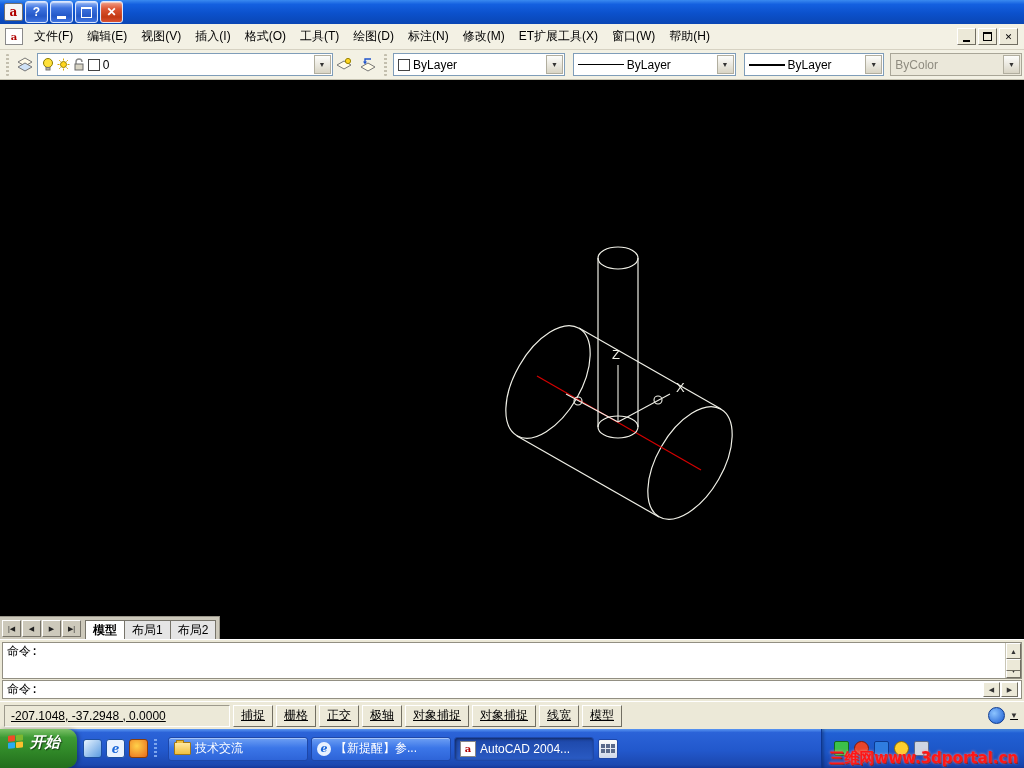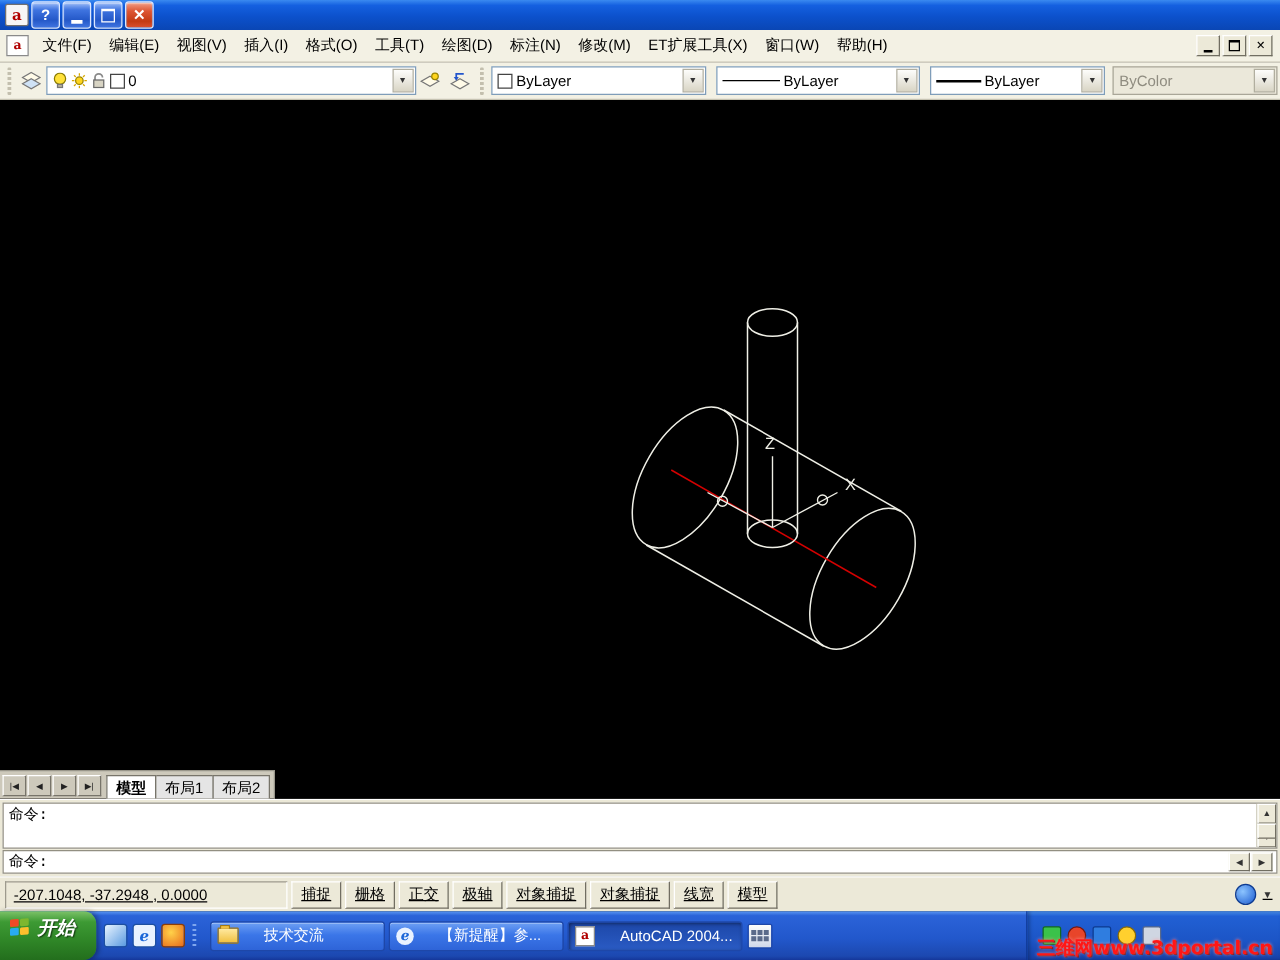--- a/index.html
+++ b/index.html
@@ -95,21 +95,21 @@
     border-radius:0 10px 10px 0;box-shadow:2px 0 4px rgba(0,0,0,.35);cursor:pointer;flex:0 0 auto;}
   .win-flag{width:17px;height:15px;display:grid;grid-template-columns:7px 7px;grid-template-rows:6px 6px;gap:1px;transform:skewY(-5deg);}
   .win-flag i{display:block;border-radius:1px;}
   .wf-r{background:#f04a28;} .wf-g{background:#7db72f;} .wf-b{background:#28abf0;} .wf-y{background:#fdbf2d;}
   .quicklaunch{display:flex;align-items:center;gap:4px;padding:0 6px;flex:0 0 auto;}
   .ql-icon{width:17px;height:17px;border-radius:3px;display:flex;align-items:center;justify-content:center;cursor:pointer;}
   .ql-desktop{background:linear-gradient(135deg,#e8f4ff,#5a9ae0);border:1px solid #1d4fa0;}
   .ql-ie{background:#e9f2ff;border:1px solid #1d4fa0;color:#1a66d8;font:bold italic 12px "DejaVu Serif",serif;}
   .ql-media{background:radial-gradient(circle at 40% 35%,#ffd24a,#e86a1a);border:1px solid #8a3d08;}
   .ql-sep{width:3px;height:20px;background:repeating-linear-gradient(180deg,#7ea6ee 0 2px,transparent 2px 4px);margin:0 2px;}
-  .task-btn{width:128px;height:22px;margin-left:3px;display:flex;align-items:center;gap:20px;padding:0 5px;
+  .task-btn{width:128px;height:22px;margin-left:3px;display:flex;align-items:center;gap:4px;padding:0 5px;
     background:linear-gradient(180deg,#6ea0f4 0%,#3b76e8 45%,#2e64d8 100%);border:1px solid #1e47a8;border-radius:3px;
     color:#fff;font-size:12px;white-space:nowrap;overflow:hidden;cursor:pointer;flex:0 0 auto;box-shadow:inset 0 1px 0 rgba(255,255,255,.4);}
   .task-btn.active{background:linear-gradient(180deg,#1d47a8,#2a5bc4);box-shadow:inset 1px 1px 3px rgba(0,0,0,.45);}
   .task-label{overflow:hidden;text-overflow:ellipsis;}
   .folder-ic{width:15px;height:11px;background:linear-gradient(#ffe9a0,#f0c040);border:1px solid #a07818;border-radius:1px;position:relative;flex:0 0 auto;}
   .folder-ic::before{content:"";position:absolute;top:-3px;left:1px;width:6px;height:2px;background:#f0c040;border:1px solid #a07818;border-bottom:none;border-radius:1px 1px 0 0;}
   .ie-ic{width:14px;height:14px;border-radius:50%;background:#e9f2ff;color:#1a66d8;font:bold italic 11px "DejaVu Serif",serif;
     display:flex;align-items:center;justify-content:center;flex:0 0 auto;}
   .acad-ic{width:14px;height:14px;background:#fff;border:1px solid #888;color:#b00000;font:bold 10px "DejaVu Serif",serif;
     display:flex;align-items:center;justify-content:center;flex:0 0 auto;}

